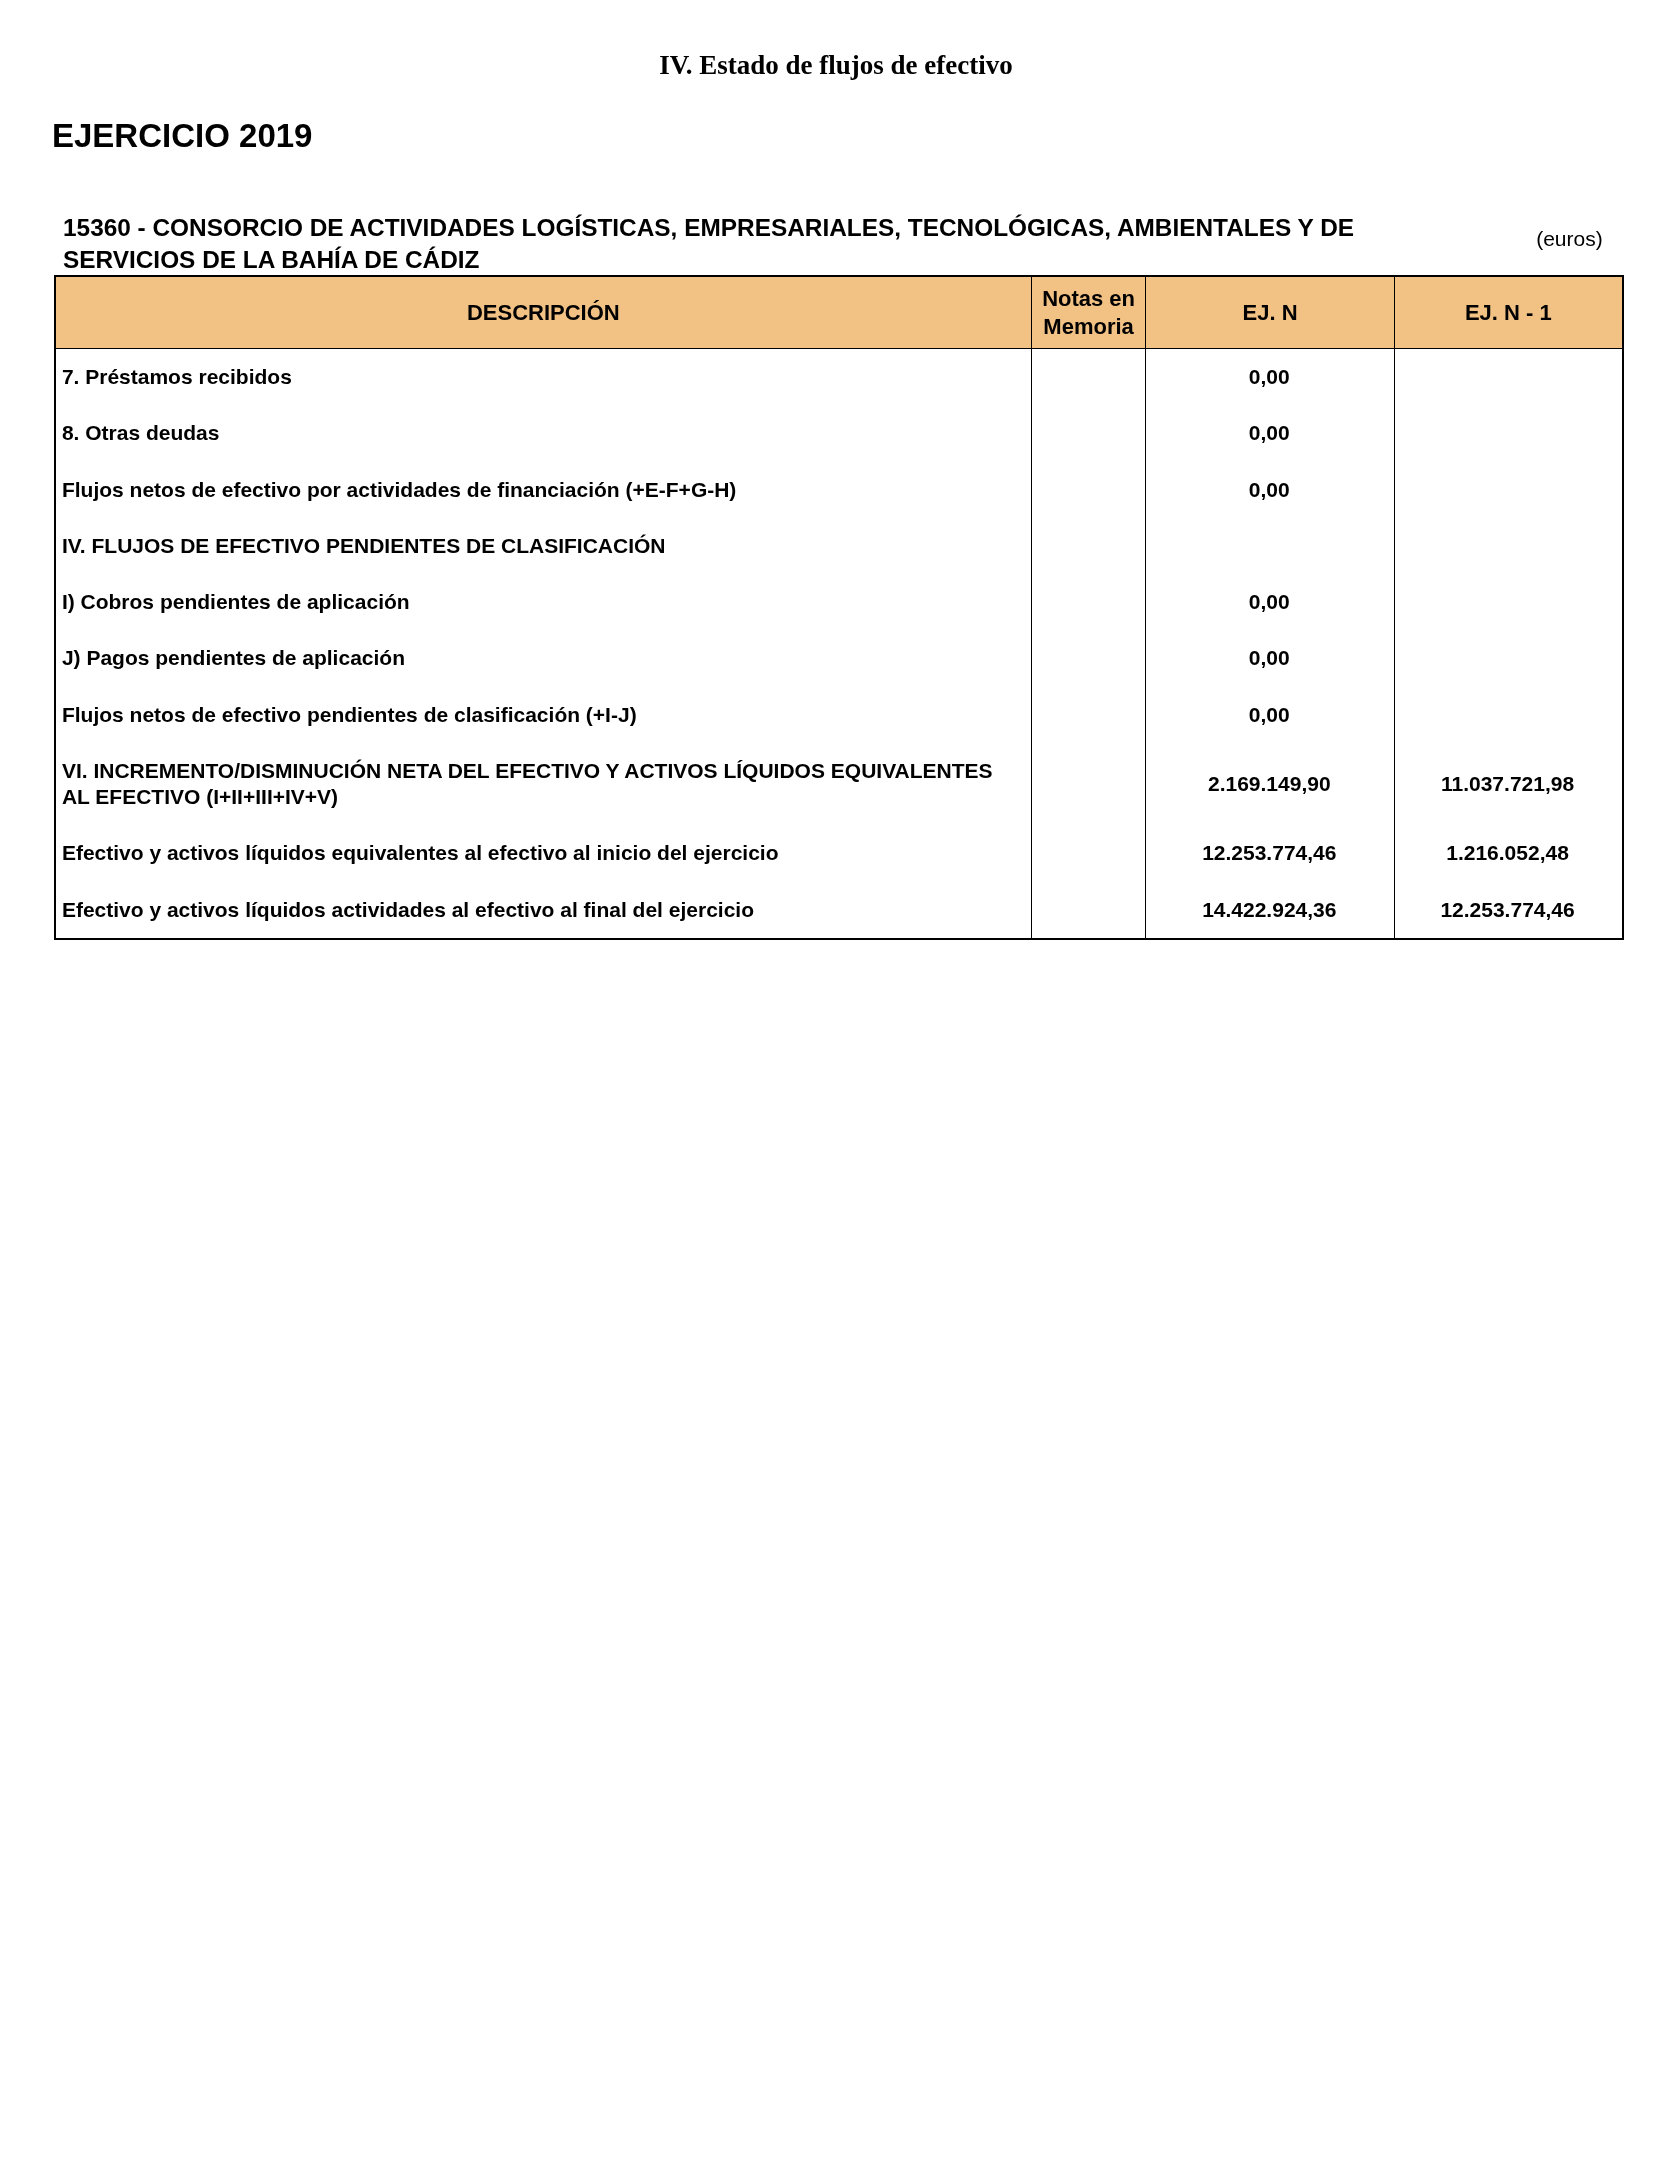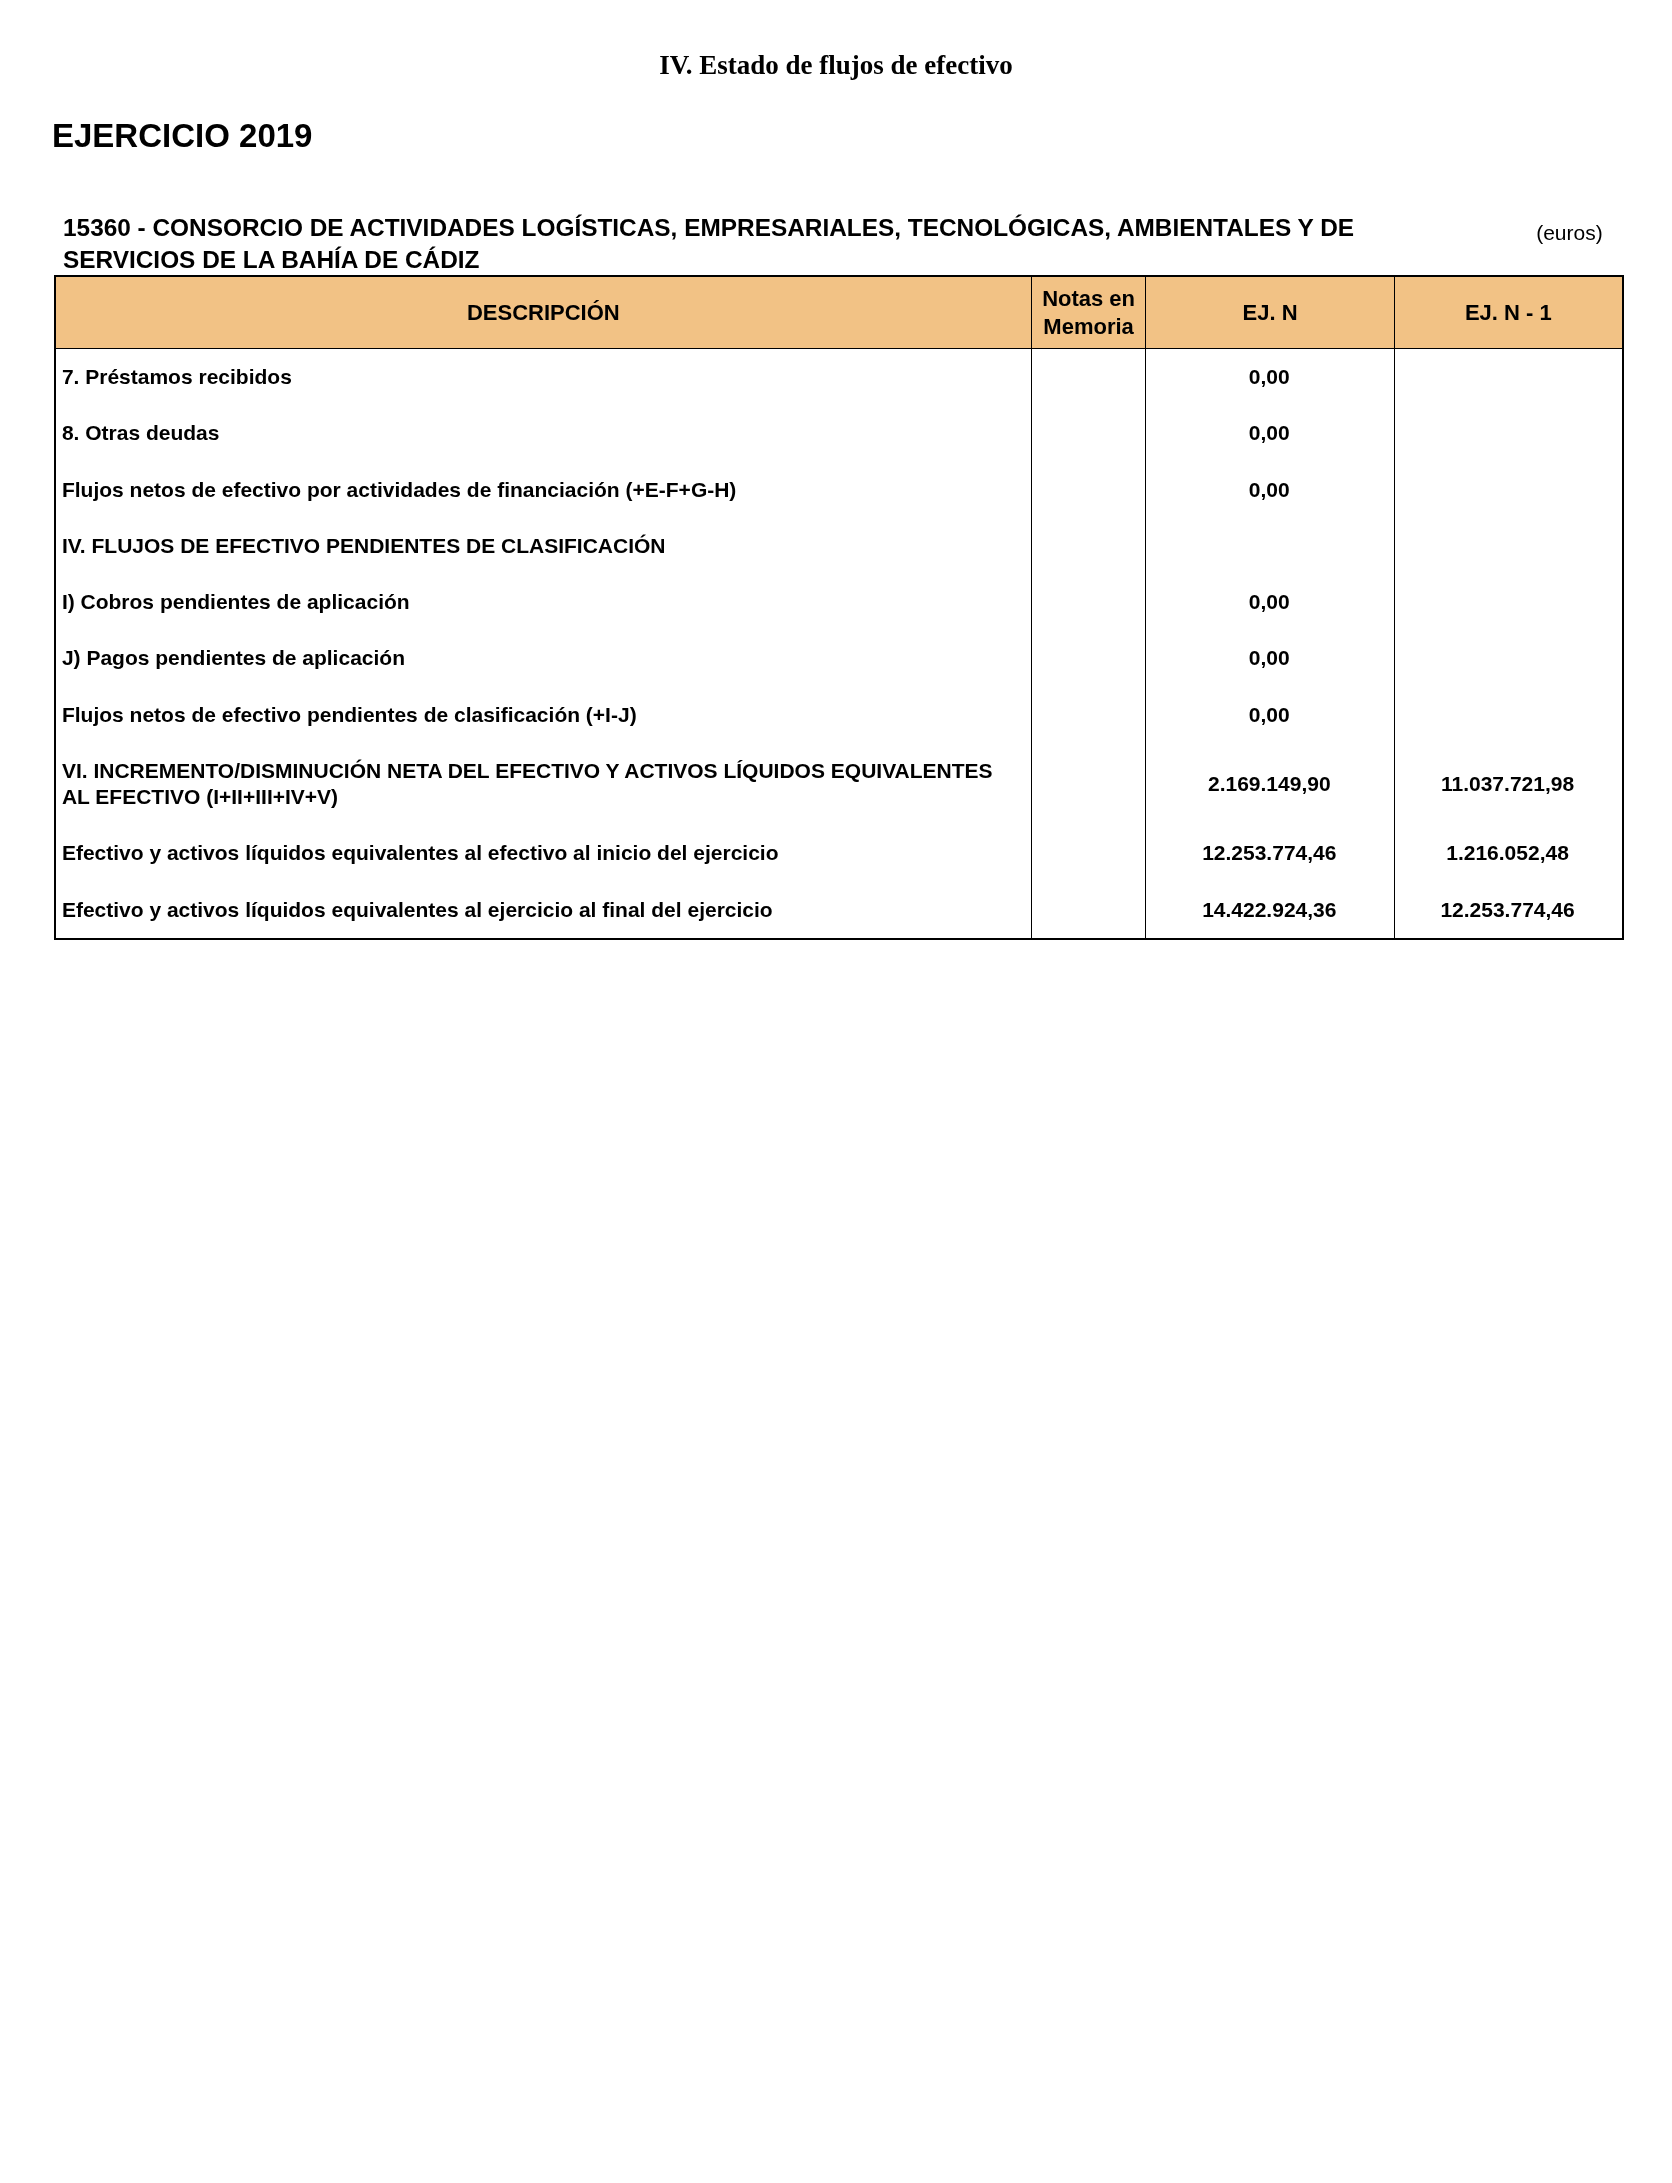--- a/index.html
+++ b/index.html
@@ -34,21 +34,21 @@
   }
   .entity {
     font-weight: bold;
     font-size: 24.4px;
     line-height: 1.3;
     width: 1337px;
     padding-left: 11px;
   }
   .euros {
     position: absolute;
-    top: 9px;
+    top: 15px;
     right: 17.3px;
     font-size: 21px;
     font-weight: normal;
   }
   table.main-table {
     border-collapse: collapse;
     width: 1568px;
     margin-left: 1.6px;
     border: 2.4px solid #000000;
     table-layout: fixed;
@@ -165,21 +165,21 @@
           <td class="num">2.169.149,90</td>
           <td class="num">11.037.721,98</td>
         </tr>
         <tr>
           <td class="desc">Efectivo y activos líquidos equivalentes al efectivo al inicio del ejercicio</td>
           <td class="notes"></td>
           <td class="num">12.253.774,46</td>
           <td class="num">1.216.052,48</td>
         </tr>
         <tr>
-          <td class="desc">Efectivo y activos líquidos equivalentes al ejercicio al final del ejercicio</td>
+          <td class="desc">Efectivo y activos líquidos actividades al efectivo al final del ejercicio</td>
           <td class="notes"></td>
           <td class="num">14.422.924,36</td>
           <td class="num">12.253.774,46</td>
         </tr>
       </tbody>
   </table>
 
 </div>
 
 

